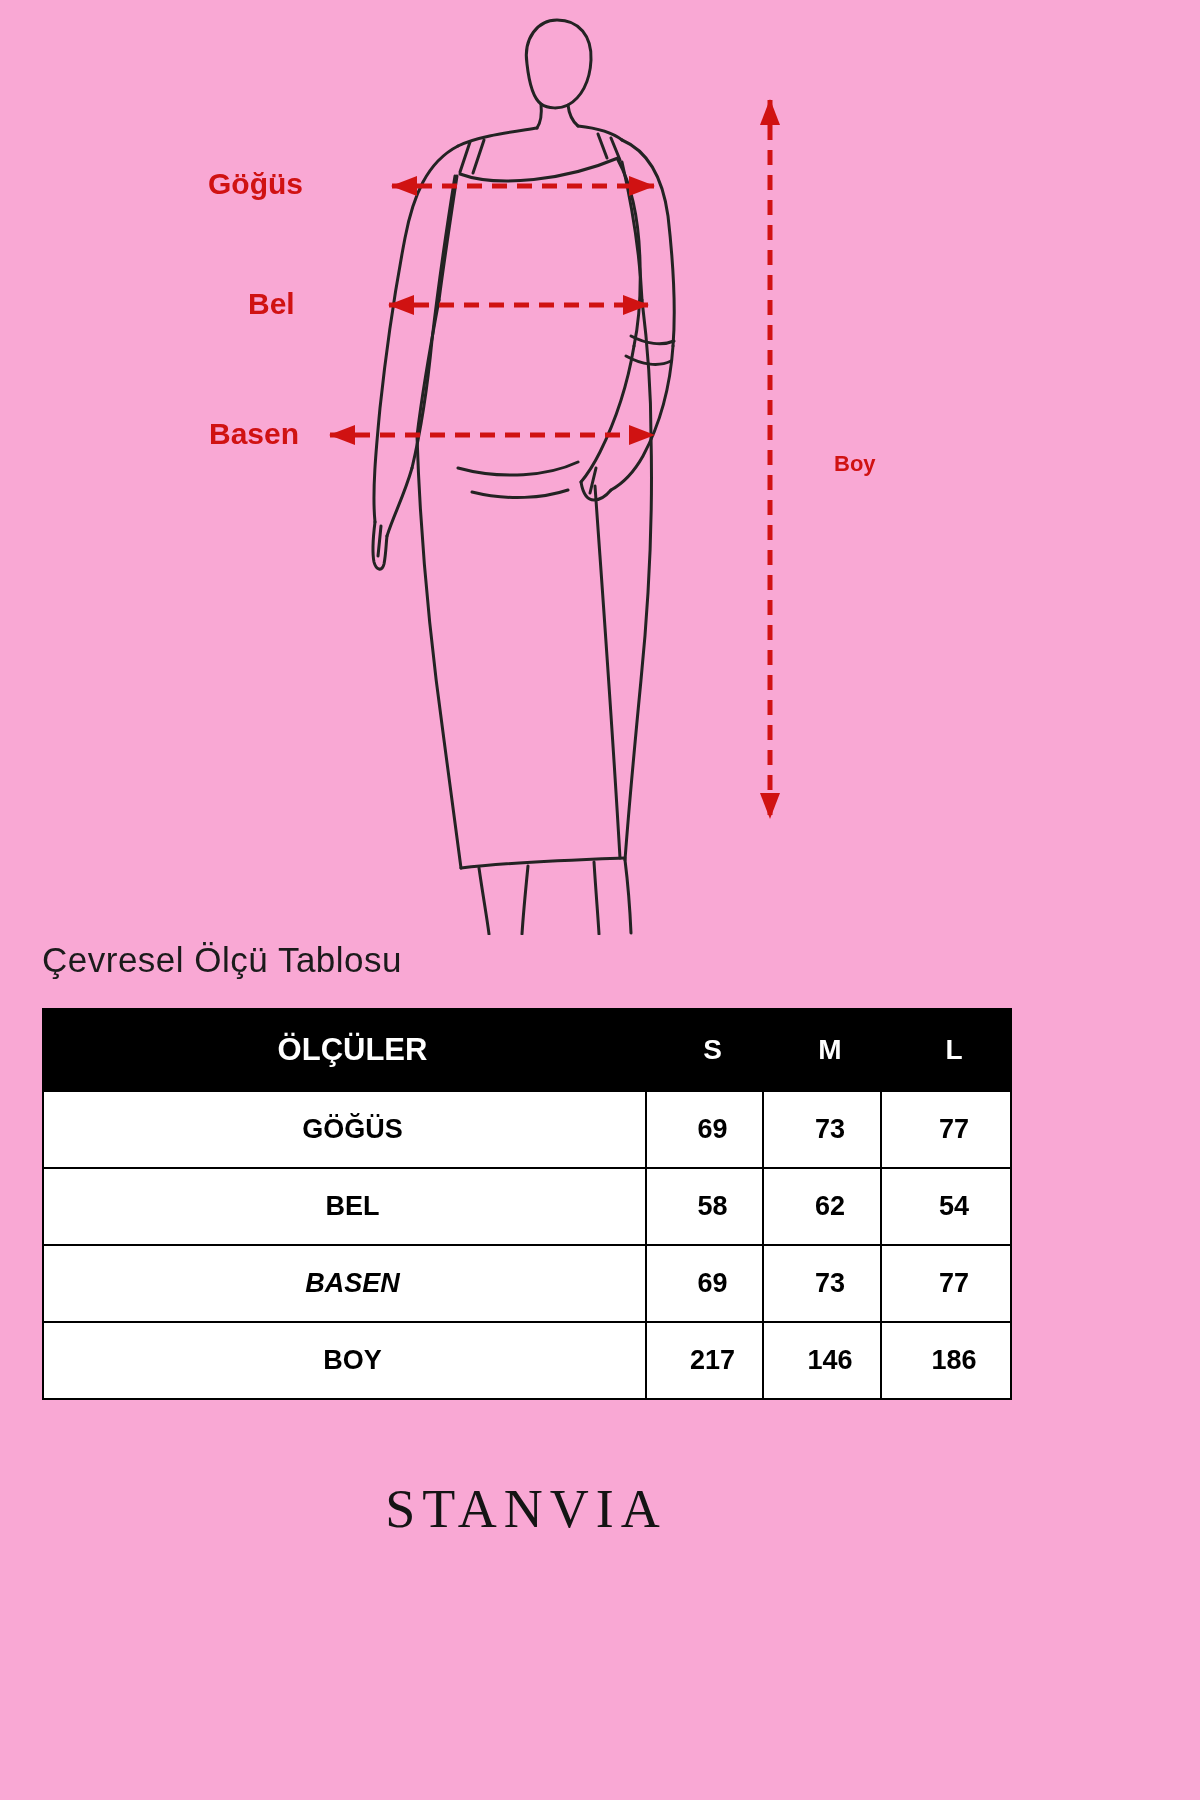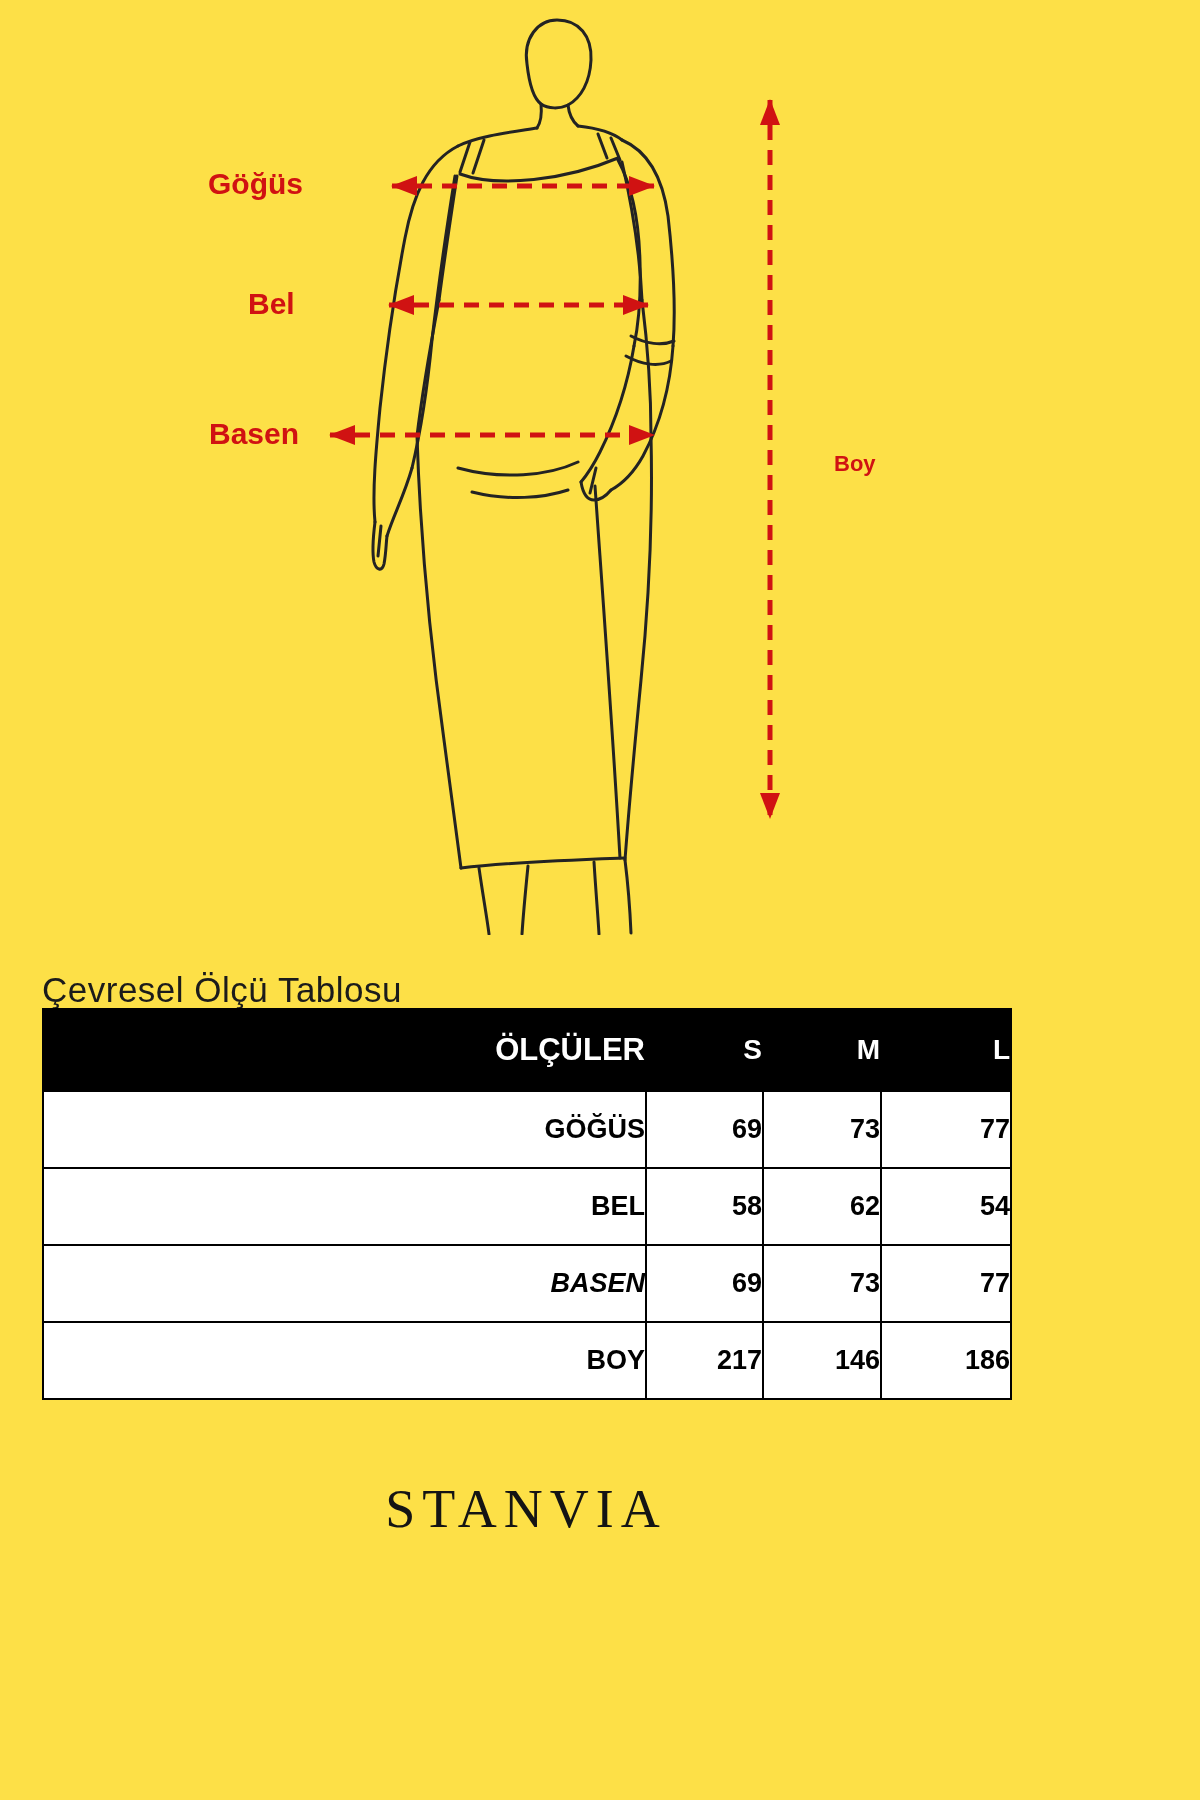--- a/index.html
+++ b/index.html
@@ -3,45 +3,45 @@
 <meta charset="utf-8">
 <style>
   :root{ --accent:#d01212; }
   *{ margin:0; padding:0; box-sizing:border-box; }
   html,body{ background:#ffffff; }
   body{
     width:1200px; height:1800px;
     font-family:"Liberation Sans", sans-serif;
     position:relative;
   }
-  .page{ position:relative; width:1200px; height:1800px; background:#fde047; overflow:hidden; }
+  .page{ position:relative; width:1200px; height:1800px; background:#f9a8d4; overflow:hidden; }
 
   
   .diagram{ position:absolute; left:0; top:0; width:1200px; height:935px; }
   .diagram svg{ position:absolute; left:0; top:0; }
   .figure{ fill:none; stroke:#232323; stroke-width:3; stroke-linecap:round; stroke-linejoin:round; }
   .arrows{ stroke:var(--accent); stroke-width:5; fill:none; stroke-dasharray:15 10; }
   .ah-fill{ fill:var(--accent); stroke:none; }
   .meas-label{
     position:absolute; color:var(--accent); font-weight:bold;
     font-size:30px; line-height:1; white-space:nowrap;
   }
   .meas-label.small{ font-size:22px; }
 
   
   .table-title{
     position:absolute; left:42px; top:940px;
-    font-size:35px; font-weight:400; color:#1b1b1b; letter-spacing:0.5px;margin-top:30px;
+    font-size:35px; font-weight:400; color:#1b1b1b; letter-spacing:0.5px;
   }
   .size-table{
     position:absolute; left:42px; top:1008px; width:968px;
     border-collapse:collapse; table-layout:fixed;
   }
   .size-table th, .size-table td{
-    border:2px solid #000; text-align:right; vertical-align:middle;
+    border:2px solid #000; text-align:center; vertical-align:middle;
     padding-left:16px;
   }
   .size-table thead th{
     background:#000; color:#fff; height:82px;
     font-size:28px; font-weight:bold;
   }
   .size-table thead th:first-child{ font-size:31px; }
   .size-table tbody td{
     background:#fff; color:#000; height:77px;
     font-size:27px; font-weight:bold;

